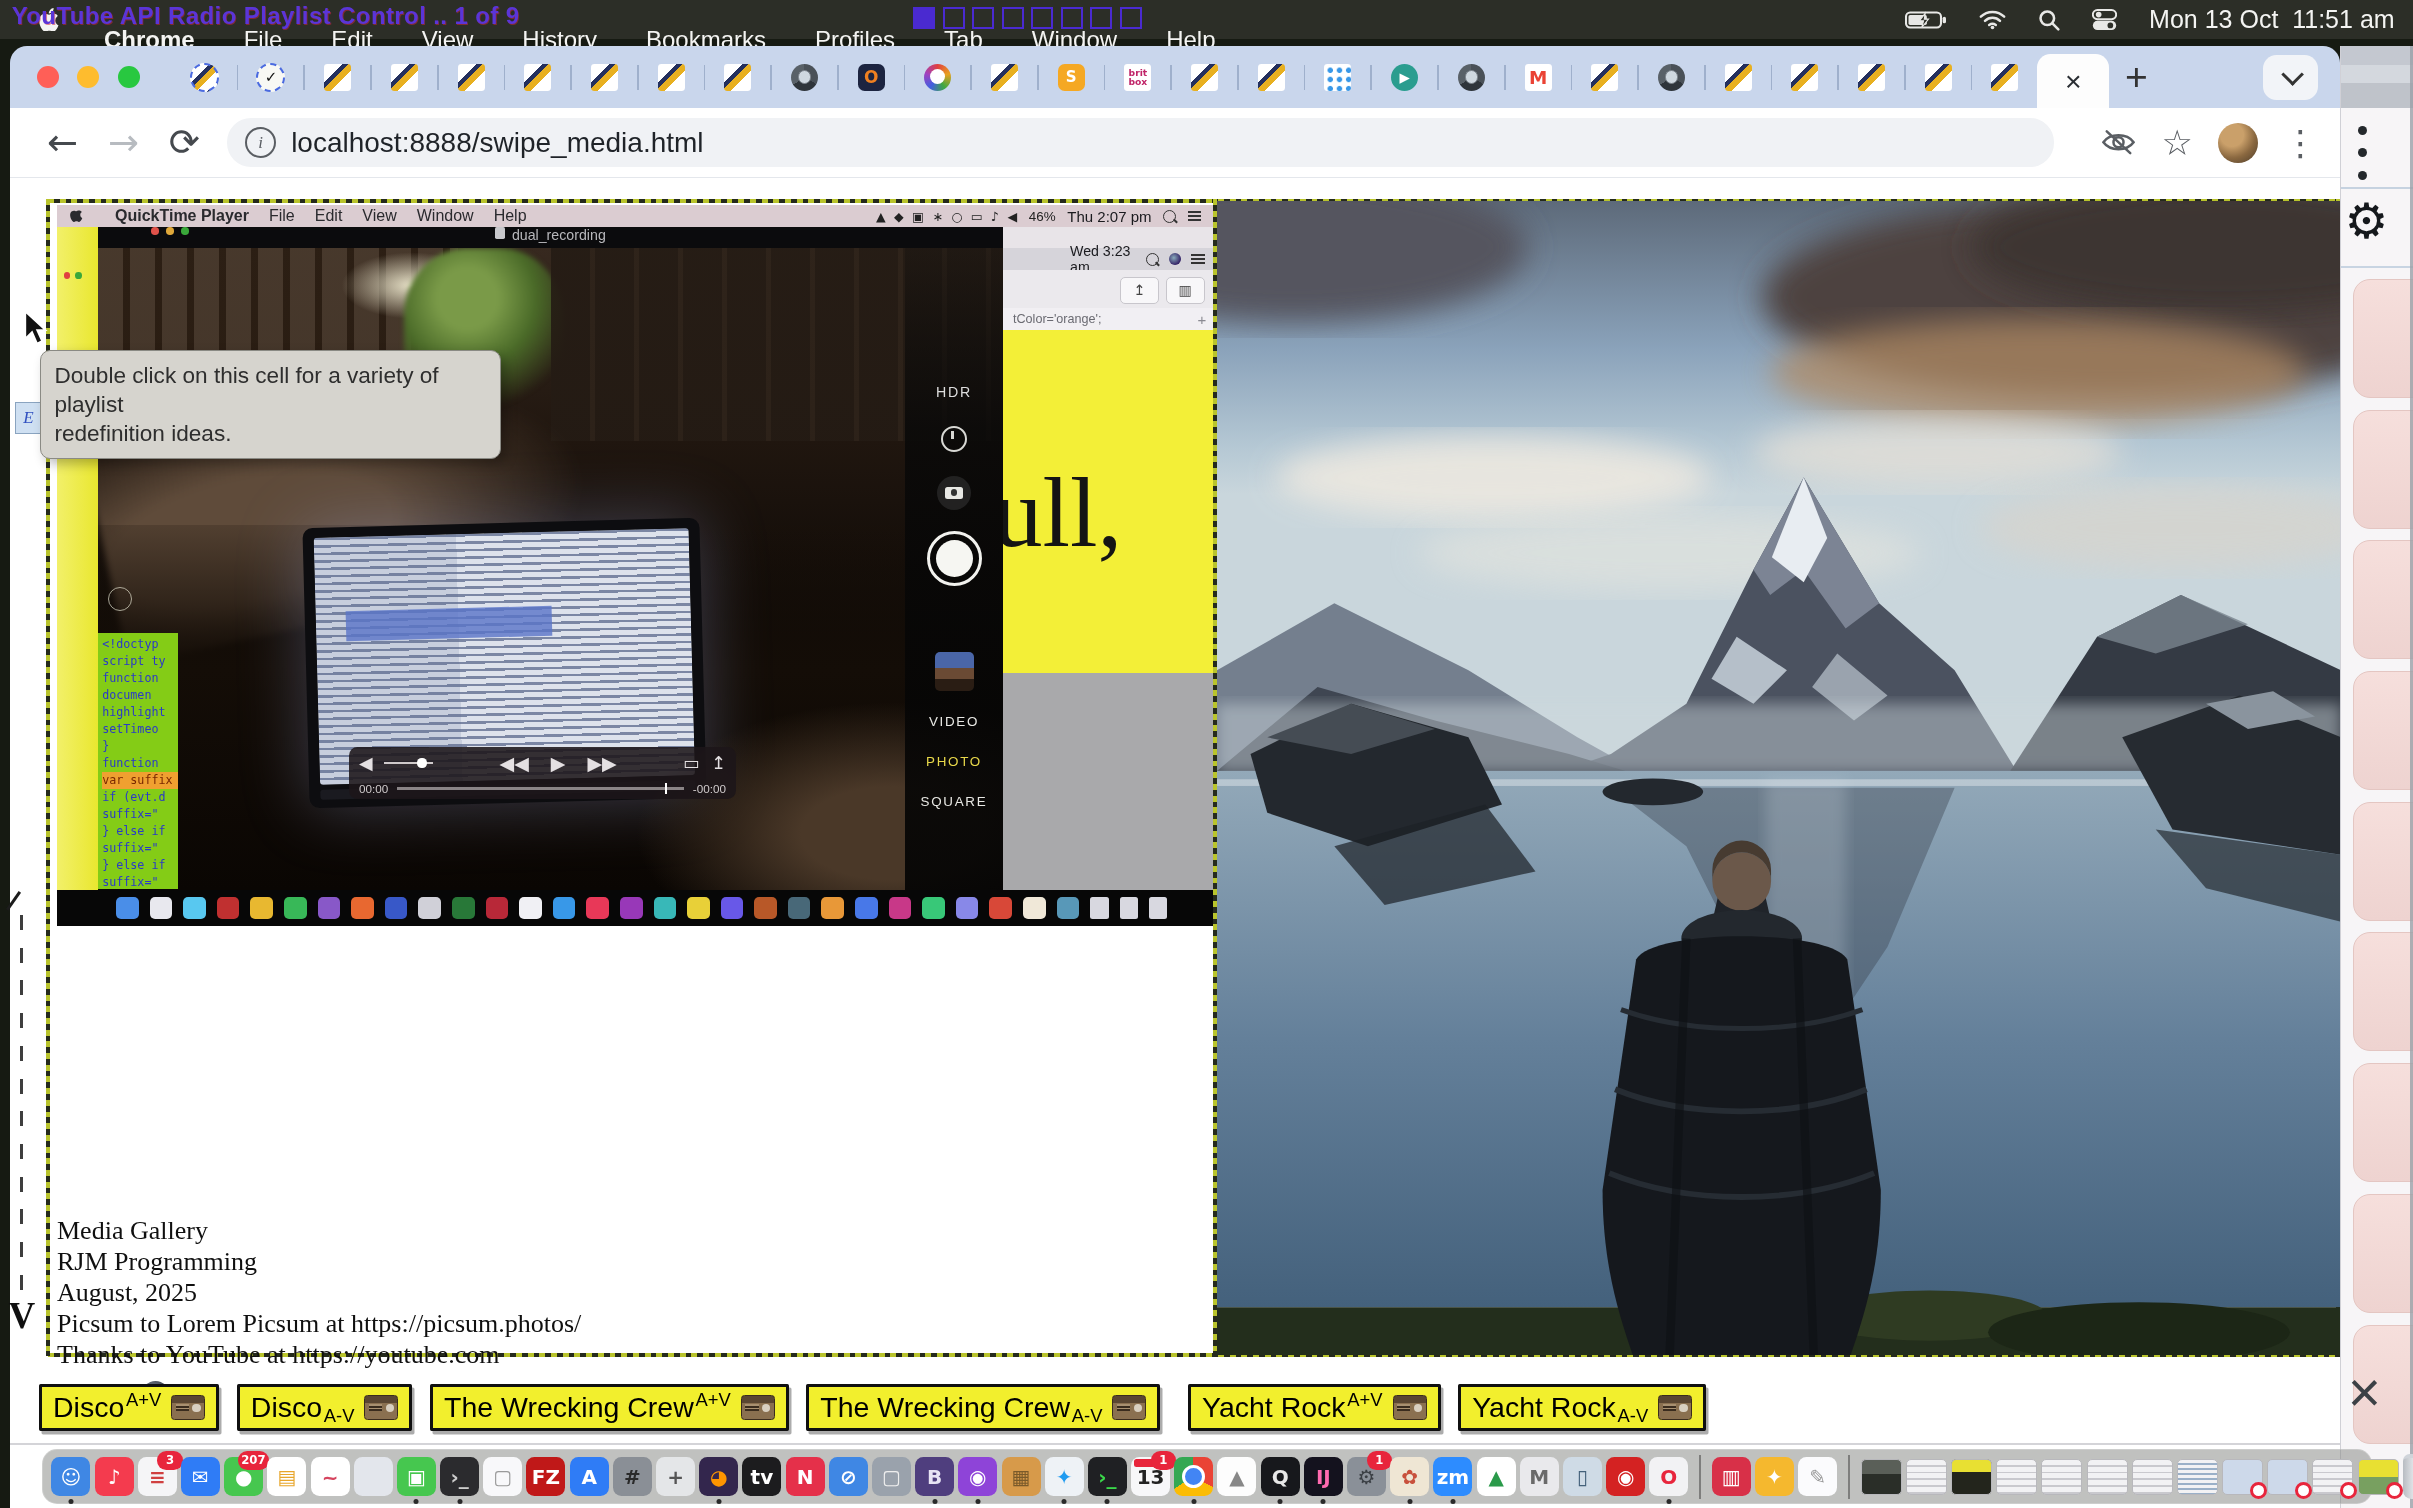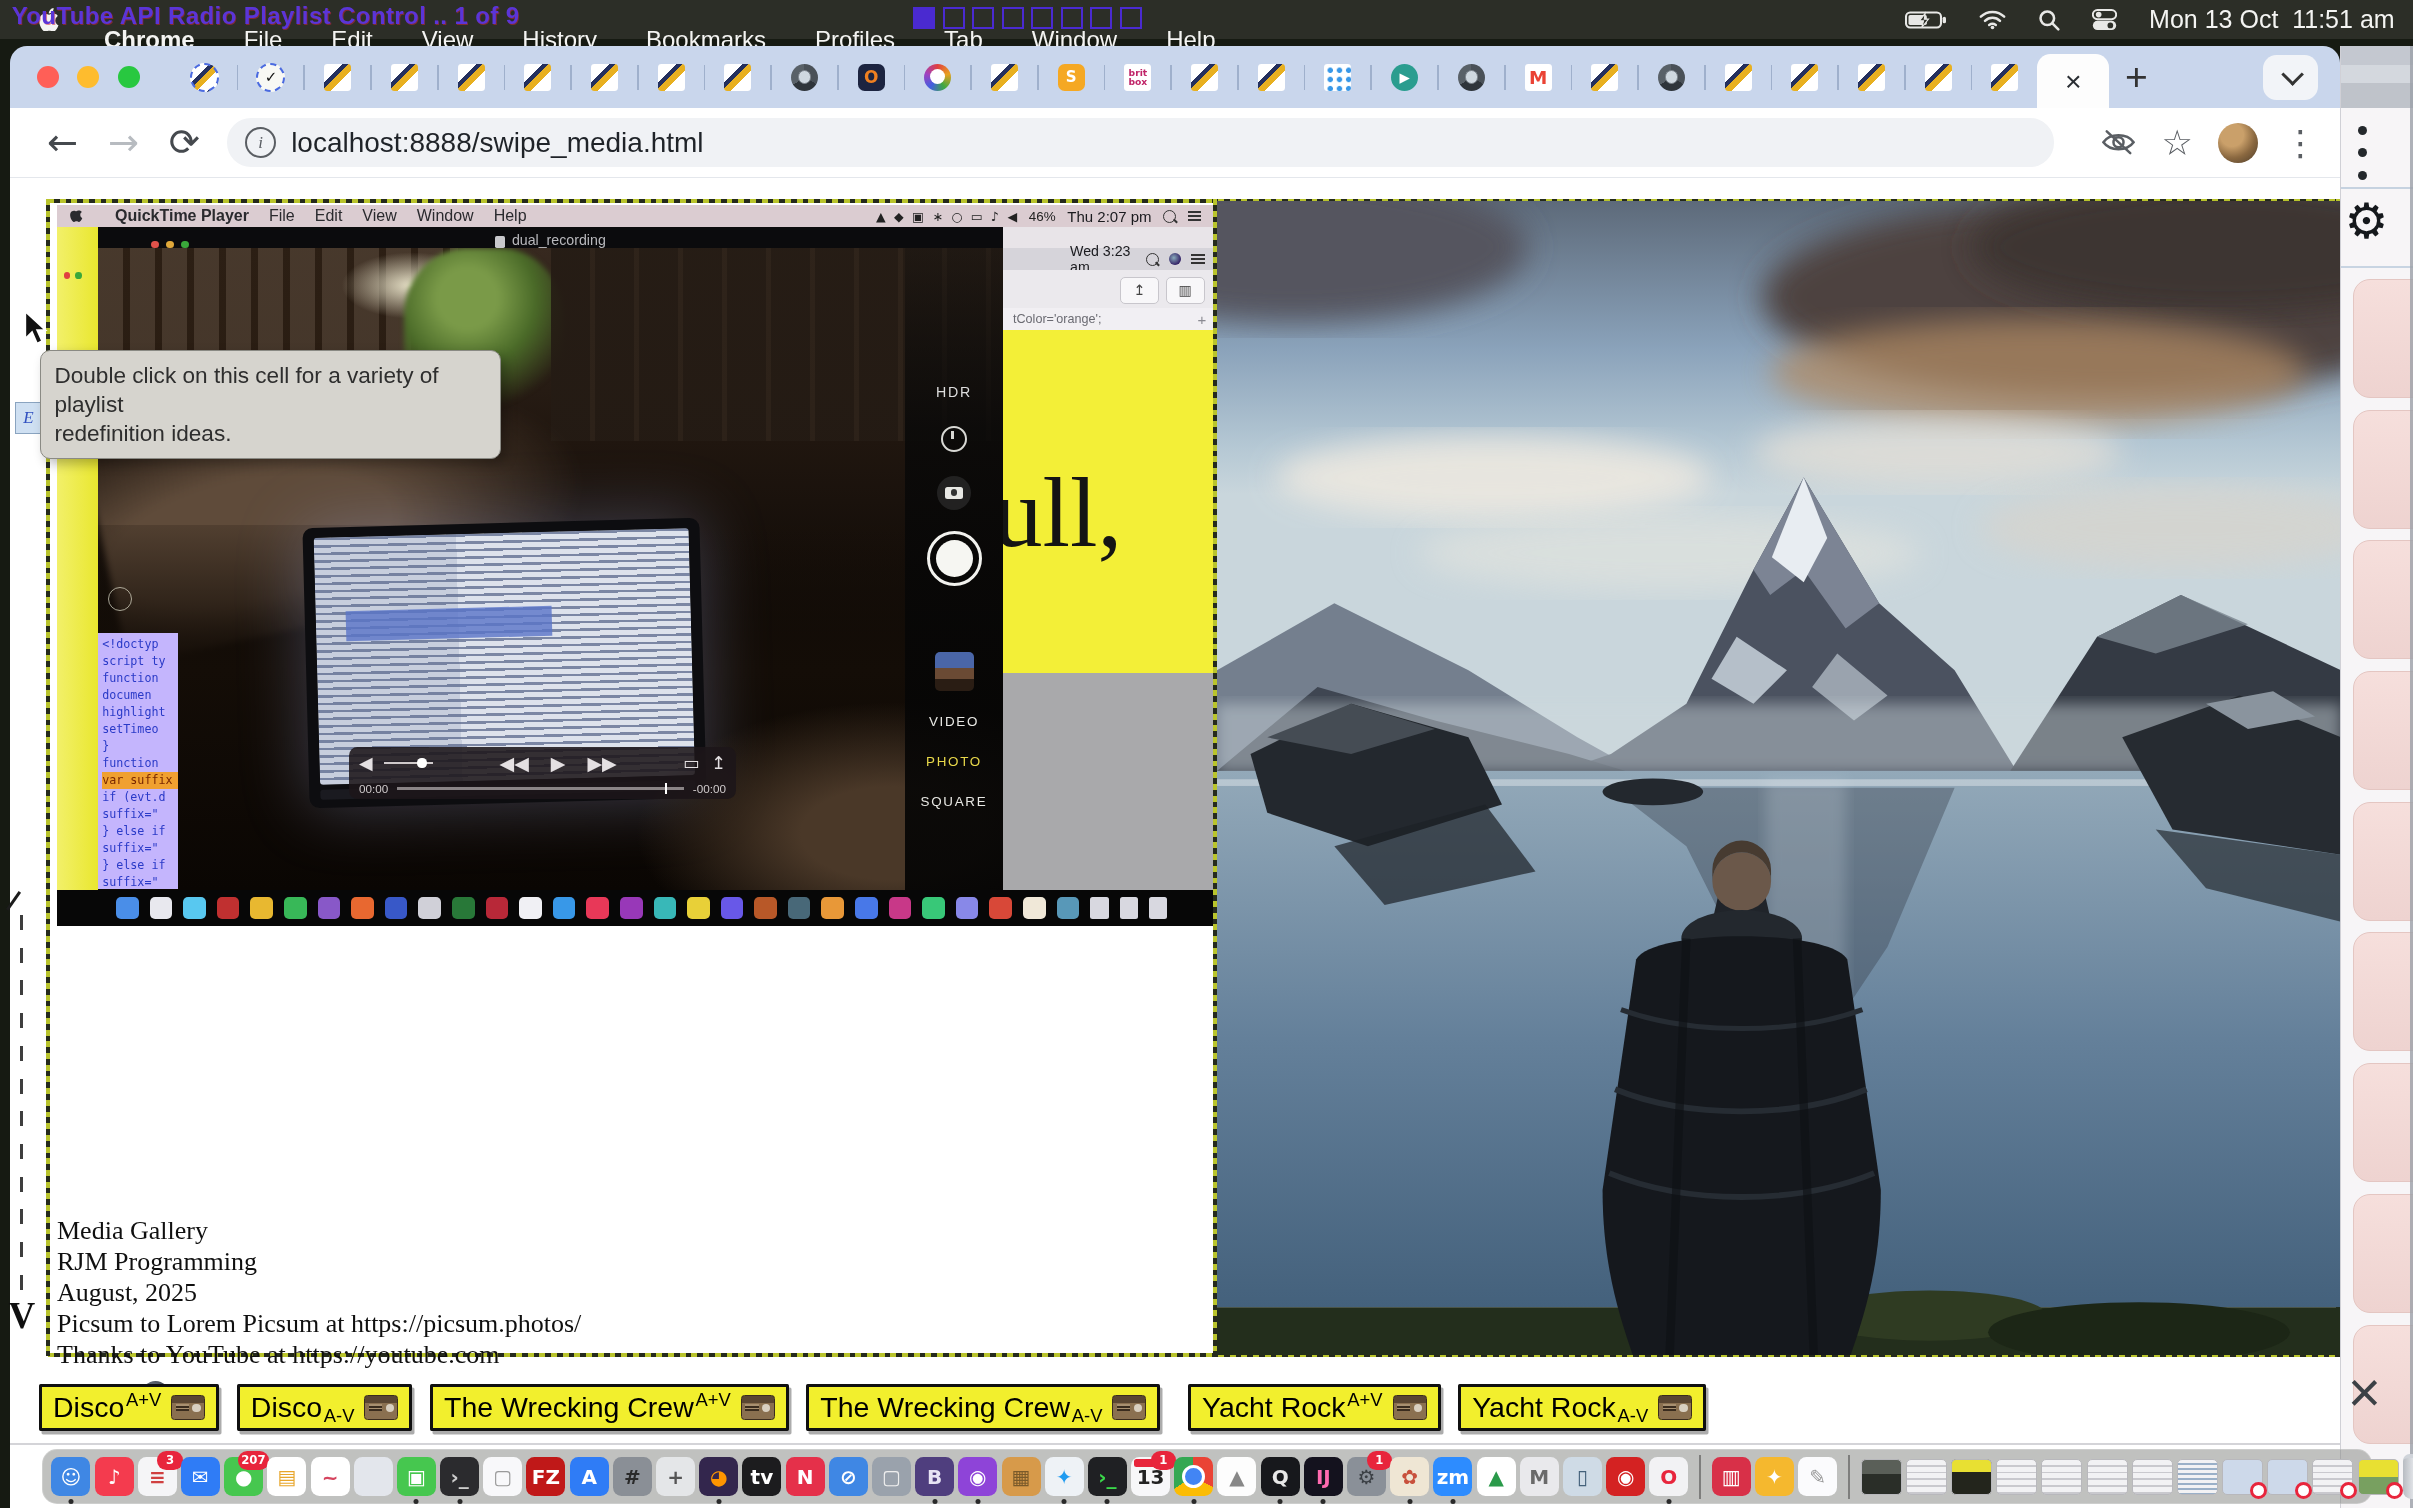--- a/index.html
+++ b/index.html
@@ -114,21 +114,21 @@
   .stic{font-family:"DejaVu Sans",sans-serif;font-size:12.6px;color:#222;}
   #qt-batt{font-size:13.4px;color:#222;}
   #qt-clock{font-size:15px;color:#1a1a1e;}
   .minimag{width:11px;height:11px;border:1.7px solid #333;border-radius:50%;position:relative;}
   .minimag::after{content:"";position:absolute;left:8.4px;top:9.2px;width:5px;height:1.7px;background:#333;transform:rotate(45deg);}
   .minilist{width:13.4px;height:10px;background:repeating-linear-gradient(180deg,#333 0 1.7px,transparent 1.7px 4.2px);}
 
   #leftyellow{left:0;top:22px;width:41px;height:663px;background:linear-gradient(90deg,#f2f06a,#e9e72f);}
   .reddot{position:absolute;width:6.7px;height:6.7px;border-radius:50%;}
 
-  #titlebar{left:41px;top:22px;width:905px;height:21px;background:#0b0b0d;display:flex;align-items:flex-end;justify-content:center;
+  #titlebar{left:41px;top:22px;width:905px;height:21px;background:#0b0b0d;display:flex;align-items:flex-start;justify-content:center;
             color:#b8b8bc;font-size:14.2px;gap:6.7px;}
   #titlebar .tl{position:absolute;left:53px;display:flex;gap:7.5px;}
   #titlebar .tl span{width:7.5px;height:7.5px;border-radius:50%;}
   .docg{width:10px;height:11.7px;background:#c8c8cc;border-radius:1.7px;}
 
   #photo{left:41px;top:43px;width:905px;height:642px;background:linear-gradient(180deg,#37291f 0,#20160f 30%,#0d0906 60%,#070503 100%);overflow:hidden;}
   #photo>div{position:absolute;}
   .blinds{left:0;top:0;width:360px;height:163px;background:repeating-linear-gradient(90deg,#4a3b2e 0 25px,#2a1d12 25px 32px);opacity:.85;}
   .glow{left:243px;top:4.2px;width:142px;height:67px;background:radial-gradient(ellipse,#e8e2c8 0,rgba(232,226,200,0) 70%);}
   .foliage{left:306px;top:0;width:159px;height:168px;border-radius:40%;
@@ -194,21 +194,21 @@
   #bigtext{position:absolute;left:-10px;top:126px;font-family:"Liberation Serif",serif;font-size:99px;color:#141414;}
   #rgrey{top:468px;height:217px;background:#a9a9ab;}
 
   
   #minidock{left:0;top:685px;width:1156px;height:36px;background:#070707;display:flex;align-items:center;gap:11px;
             padding-left:59px;box-sizing:border-box;}
   .mdi{width:22.6px;height:22.6px;border-radius:5px;flex:none;}
   .mdi.lite{width:18.4px;height:22.6px;border-radius:2.5px;background:#d8d8e0;}
 
   
-  #code-col{left:41px;top:428px;width:80px;height:256px;background:#c4b5fd;z-index:5;overflow:hidden;
+  #code-col{left:41px;top:428px;width:80px;height:256px;background:#84cc16;z-index:5;overflow:hidden;
             font-family:"DejaVu Sans Mono",monospace;font-size:11.7px;line-height:17px;color:#2a3ac8;padding:2.5px 0 0 4.2px;box-sizing:border-box;}
   .codeln{white-space:pre;}
   .codeln.hl{background:#f0a030;color:#7a2800;}
 
   
   #mountain{left:1217px;top:201px;width:1124px;height:1154px;}
 
   
   #behind{left:2340px;top:46px;width:74px;height:1462px;background:#f7f5f7;border-left:1.7px solid #d0d0d6;box-sizing:border-box;}
   #behind>div{position:absolute;}

